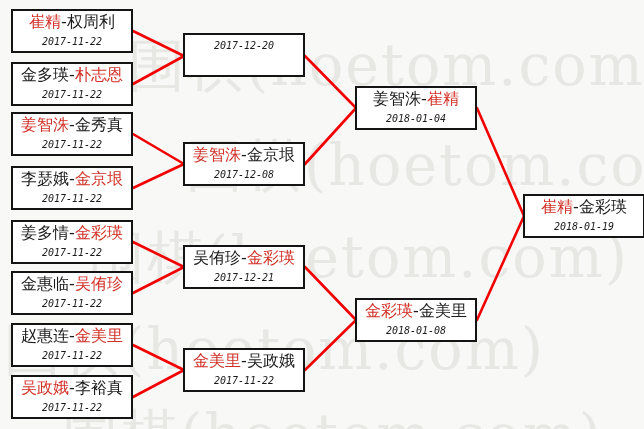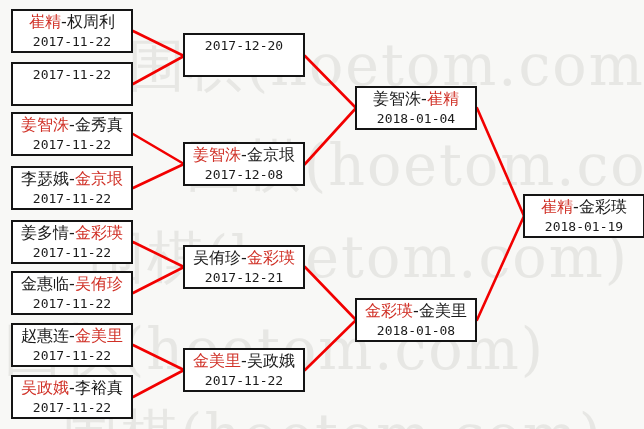--- a/index.html
+++ b/index.html
@@ -31,24 +31,25 @@
     text-align:center;
     padding-top:1px;
   }
   .names {
     font-size:16px;
     line-height:20px;
     color:#1a1a1a;
     white-space:nowrap;
   }
   .date {
-    font-size:13px;
+    font-size:10px;
     line-height:19px;
     color:#1a1a1a;
     font-family:"DejaVu Sans Mono", monospace;
+    font-style:italic;
   }
   .red { color:#d03026; }
   .blk { color:#1a1a1a; }
 </style>
 </head>
 <body>
 
 <div class="wm" style="left:128px; top:28px">围棋(hoetom.com)</div>
 <div class="wm" style="left:186px; top:128px">围棋(hoetom.com)</div>
 <div class="wm" style="left:88px;  top:220px">围棋(hoetom.com)</div>
@@ -72,20 +73,21 @@
     <line x1="477" y1="108" x2="524" y2="216"></line>
     <line x1="477" y1="320" x2="524" y2="216"></line>
   </g>
 </svg>
 
 <div class="box" style="left:11px; top:9px">
   <div class="names"><span class="red">崔精</span><span>-</span><span class="blk">权周利</span></div>
   <div class="date">2017-11-22</div>
 </div>
 <div class="box" style="left:11px; top:62px">
+  <div class="names"><span class="blk">金多瑛</span><span>-</span><span class="red">朴志恩</span></div>
   <div class="date">2017-11-22</div>
 </div>
 <div class="box" style="left:11px; top:112px">
   <div class="names"><span class="red">姜智洙</span><span>-</span><span class="blk">金秀真</span></div>
   <div class="date">2017-11-22</div>
 </div>
 <div class="box" style="left:11px; top:166px">
   <div class="names"><span class="blk">李瑟娥</span><span>-</span><span class="red">金京垠</span></div>
   <div class="date">2017-11-22</div>
 </div>

